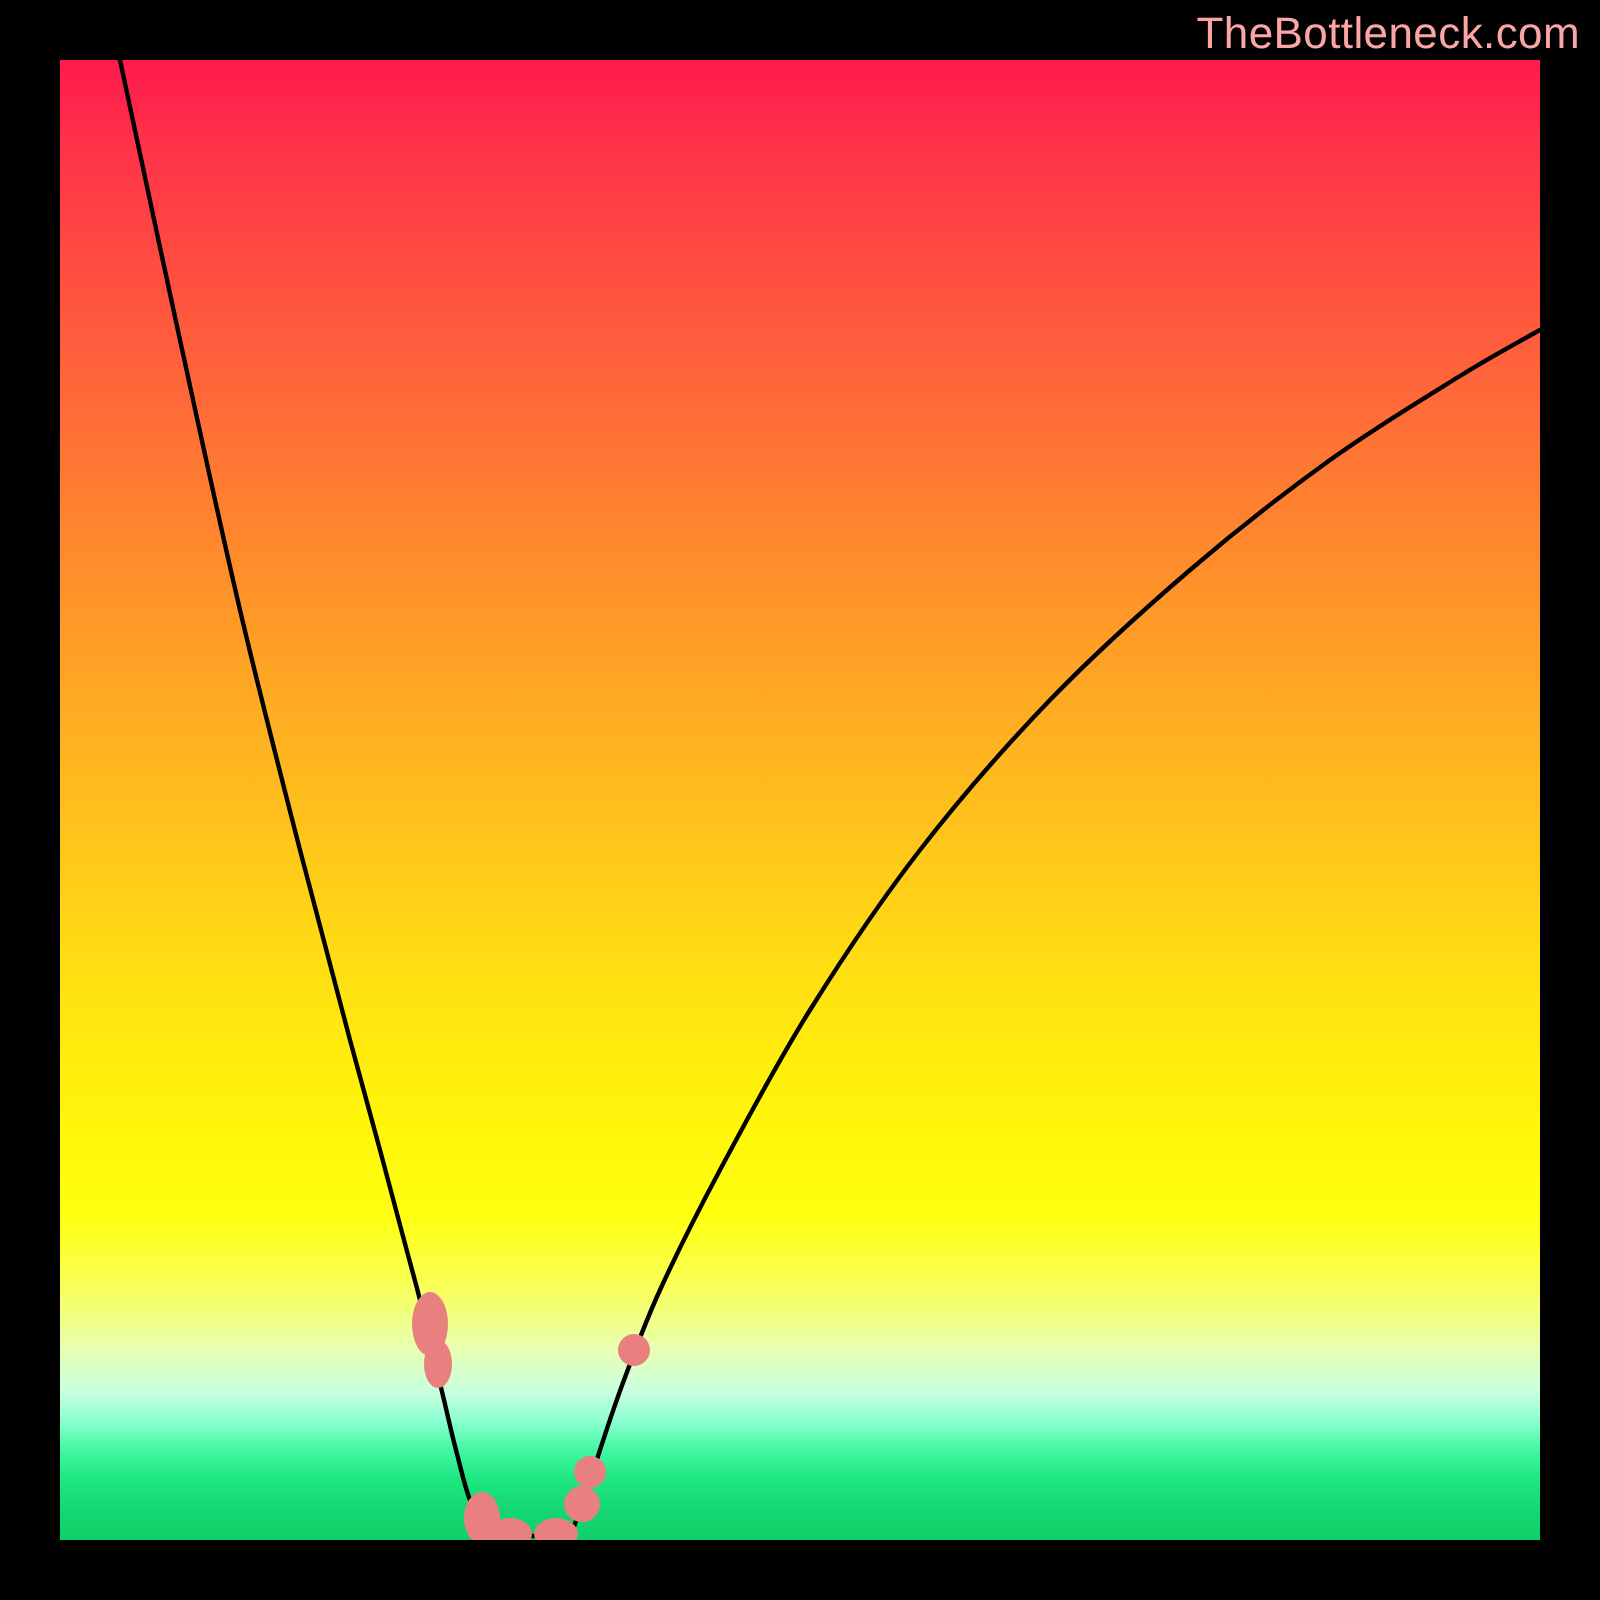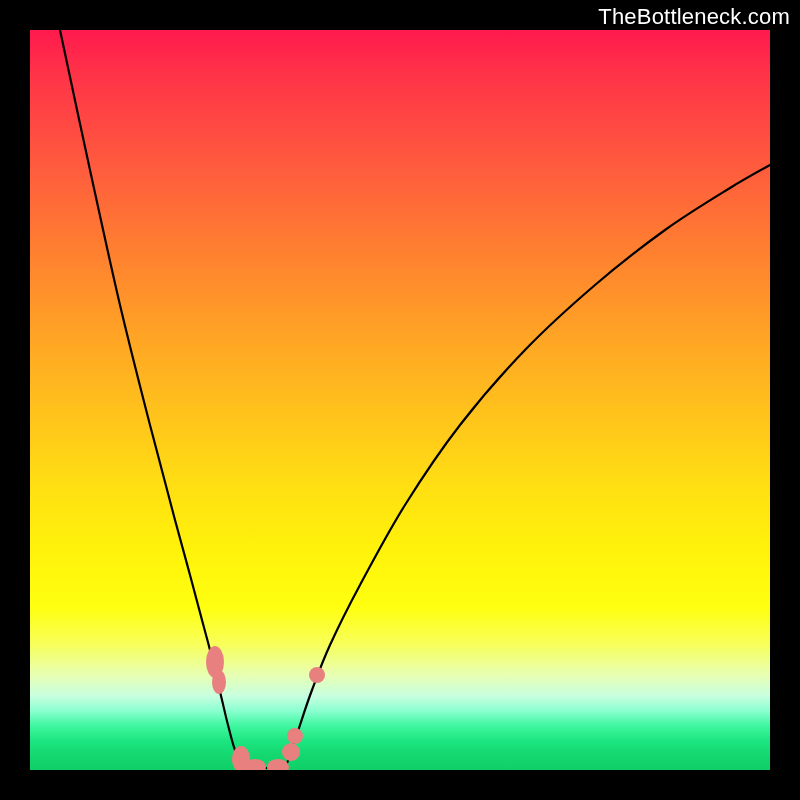--- a/index.html
+++ b/index.html
@@ -41,21 +41,21 @@
       #8affd0 92%,
       #40f7a0 94%,
       #1de680 96%,
       #14d770 98%,
       #10cf68 100%);
   }
   .watermark {
     position: absolute;
     top: 4px;
     right: 10px;
-    color: #ffffff;
+    color: #fca5a5;
     font-size: 22px;
     font-weight: 500;
     letter-spacing: 0.2px;
     user-select: none;
   }
   svg.curves {
     position: absolute;
     left: 0;
     top: 0;
     width: 740px;

